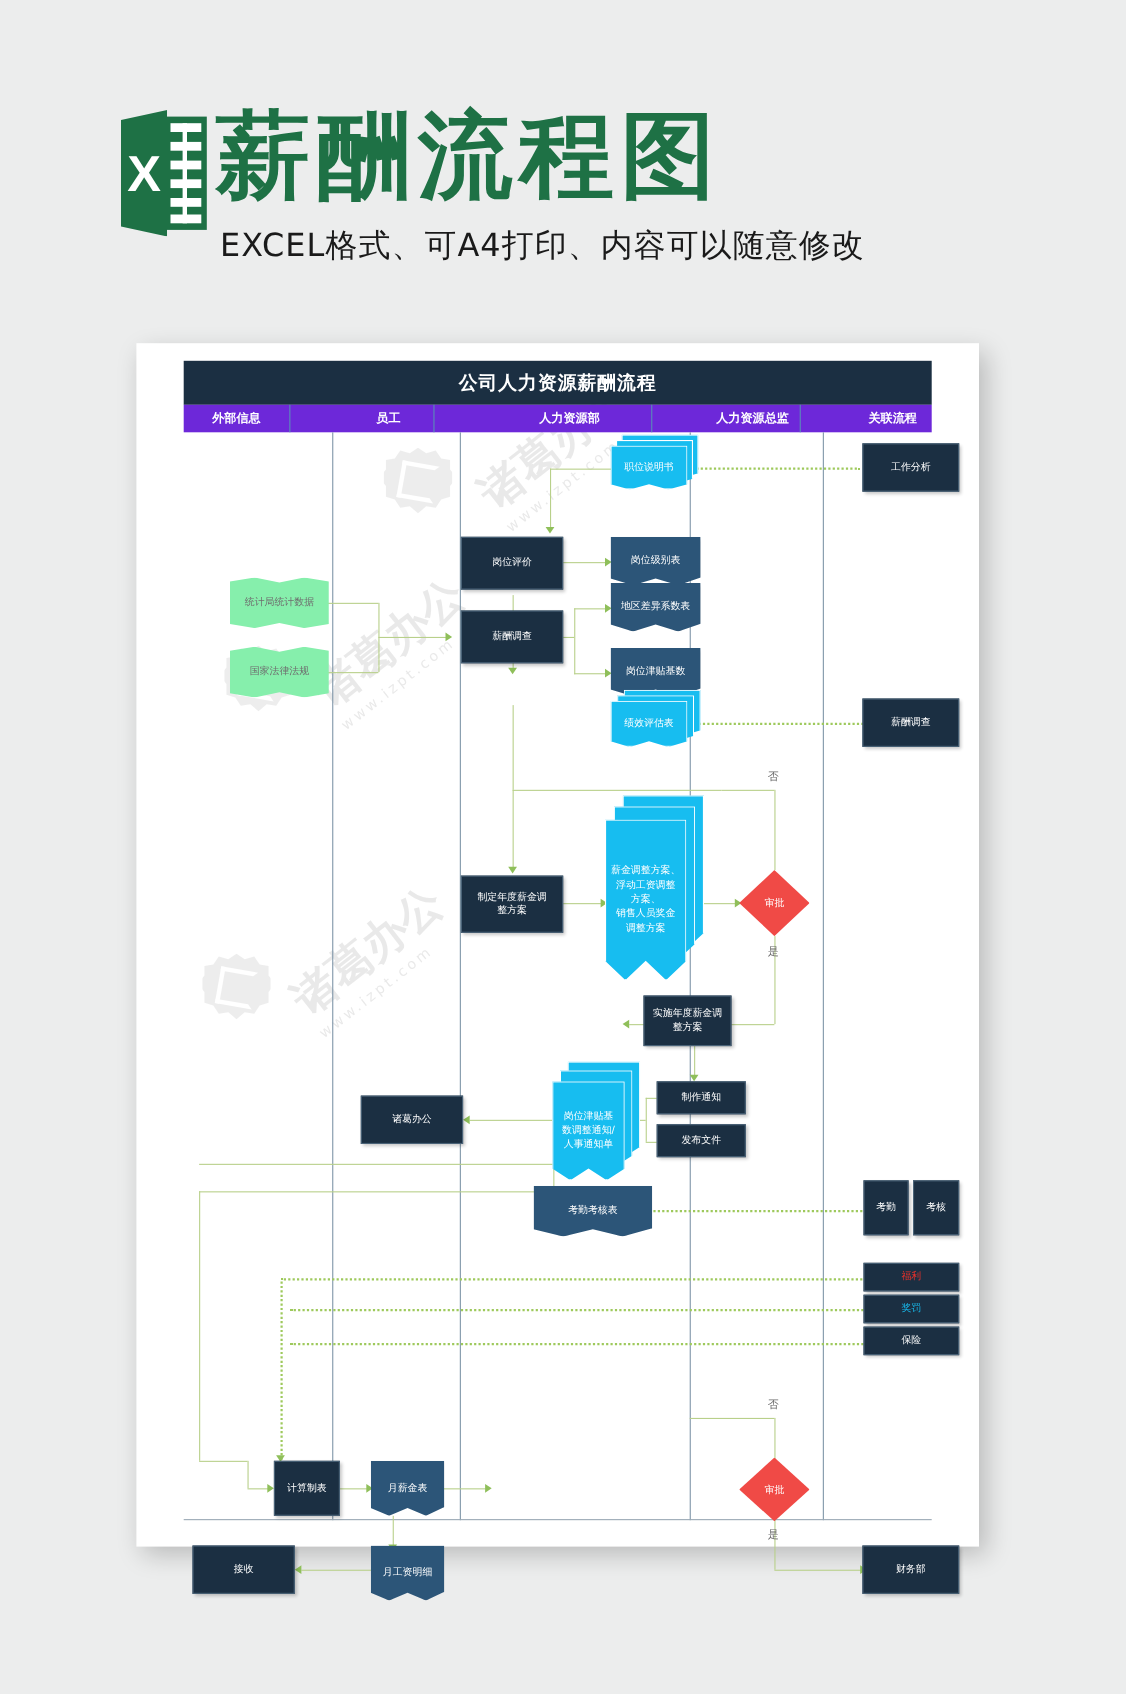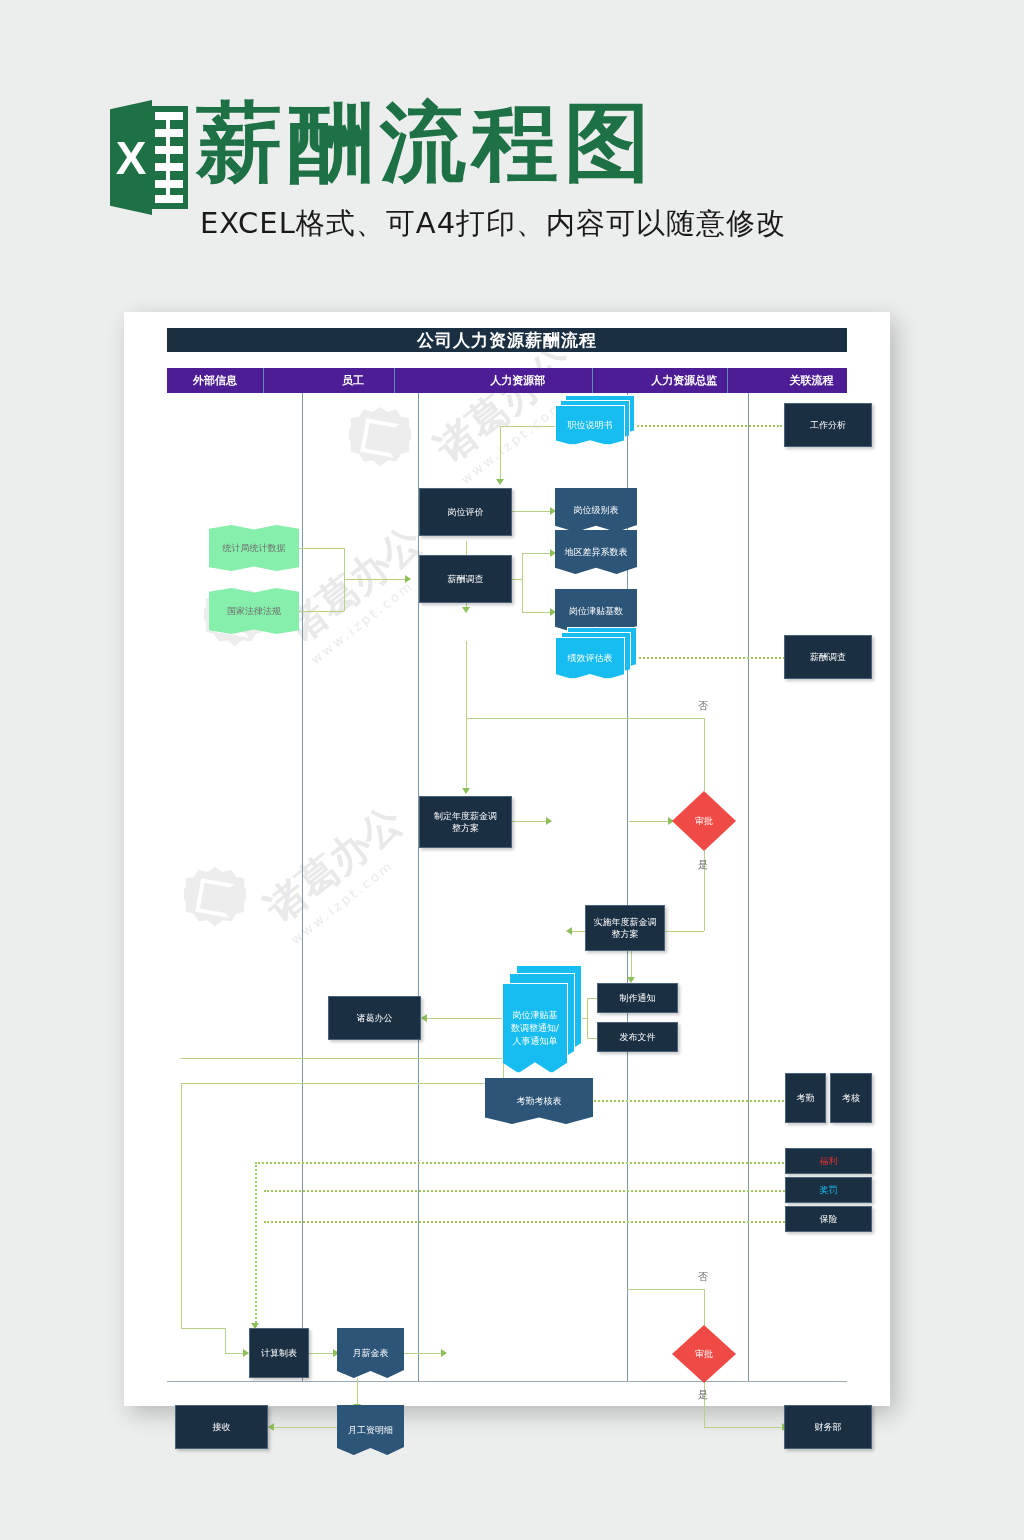--- a/index.html
+++ b/index.html
@@ -70,28 +70,28 @@
                        3% 72%,3% 56%,-7% 44%,3% 32%,3% 18%,16% 16%,24% 4%,38% 8%);
     pointer-events: none;
   }
   .wm-badge .inner {
     position: absolute; left: 14px; top: 14px; width: 34px; height: 34px;
     border: 4px solid #ffffff; border-right-color: transparent; transform: rotate(10deg);
   }
 
   
   .title-band {
-    position: absolute; left: 43px; top: 16px; width: 680px; height: 24px;
+    position: absolute; left: 43px; top: 16px; width: 680px; height: 40px;
     background: #1b2f42; color: #ffffff;
     display: flex; align-items: center; justify-content: center;
     font-size: 17px; font-weight: bold; letter-spacing: 1px;
   }
   .col-band {
     position: absolute; left: 43px; top: 56px; width: 680px; height: 25px;
-    background: #4c1d95; display: flex; gap: 48px;
+    background: #6d28d9; display: flex; gap: 48px;
   }
   .col-band .ch {
     color: #ffffff; font-size: 11px; font-weight: bold;
     display: flex; align-items: center; justify-content: center;
     border-right: 1px solid #5a8cb8;
   }
   .col-band .ch:last-child { border-right: none; }
 
   
   .grid { position: absolute; left: 43px; top: 81px; width: 680px; height: 989px; }
@@ -329,20 +329,31 @@
         <div class="lyr front" style="left:0; top:10px; width:70px; height:42px;">绩效评估表</div>
       </div>
 
       <div class="node navy" style="left:617px; top:242px; width:88px; height:44px;">薪酬调查</div>
 
       <div class="node navy" style="left:252px; top:403px; width:93px; height:52px; flex-direction:column;">
         <span>制定年度薪金调</span>
         <span>整方案</span>
       </div>
 
+      <div class="cyan-stack" style="left:383px; top:330px; width:90px; height:168px;">
+        <div class="lyr" style="left:16px; top:0; width:74px; height:142px;"></div>
+        <div class="lyr" style="left:8px; top:10px; width:74px; height:142px;"></div>
+        <div class="lyr front" style="left:0; top:22px; width:74px; height:146px; flex-direction:column;">
+          <span>薪金调整方案、</span>
+          <span>浮动工资调整</span>
+          <span>方案、</span>
+          <span>销售人员奖金</span>
+          <span>调整方案</span>
+        </div>
+      </div>
 
       <div class="diamond" style="left:505px; top:398px; width:64px; height:60px;">审批</div>
       <div class="lbl" style="left:531px; top:306px;">否</div>
       <div class="lbl" style="left:531px; top:465px;">是</div>
 
       <div class="node navy" style="left:418px; top:512px; width:80px; height:46px; flex-direction:column;">
         <span>实施年度薪金调</span>
         <span>整方案</span>
       </div>
 

